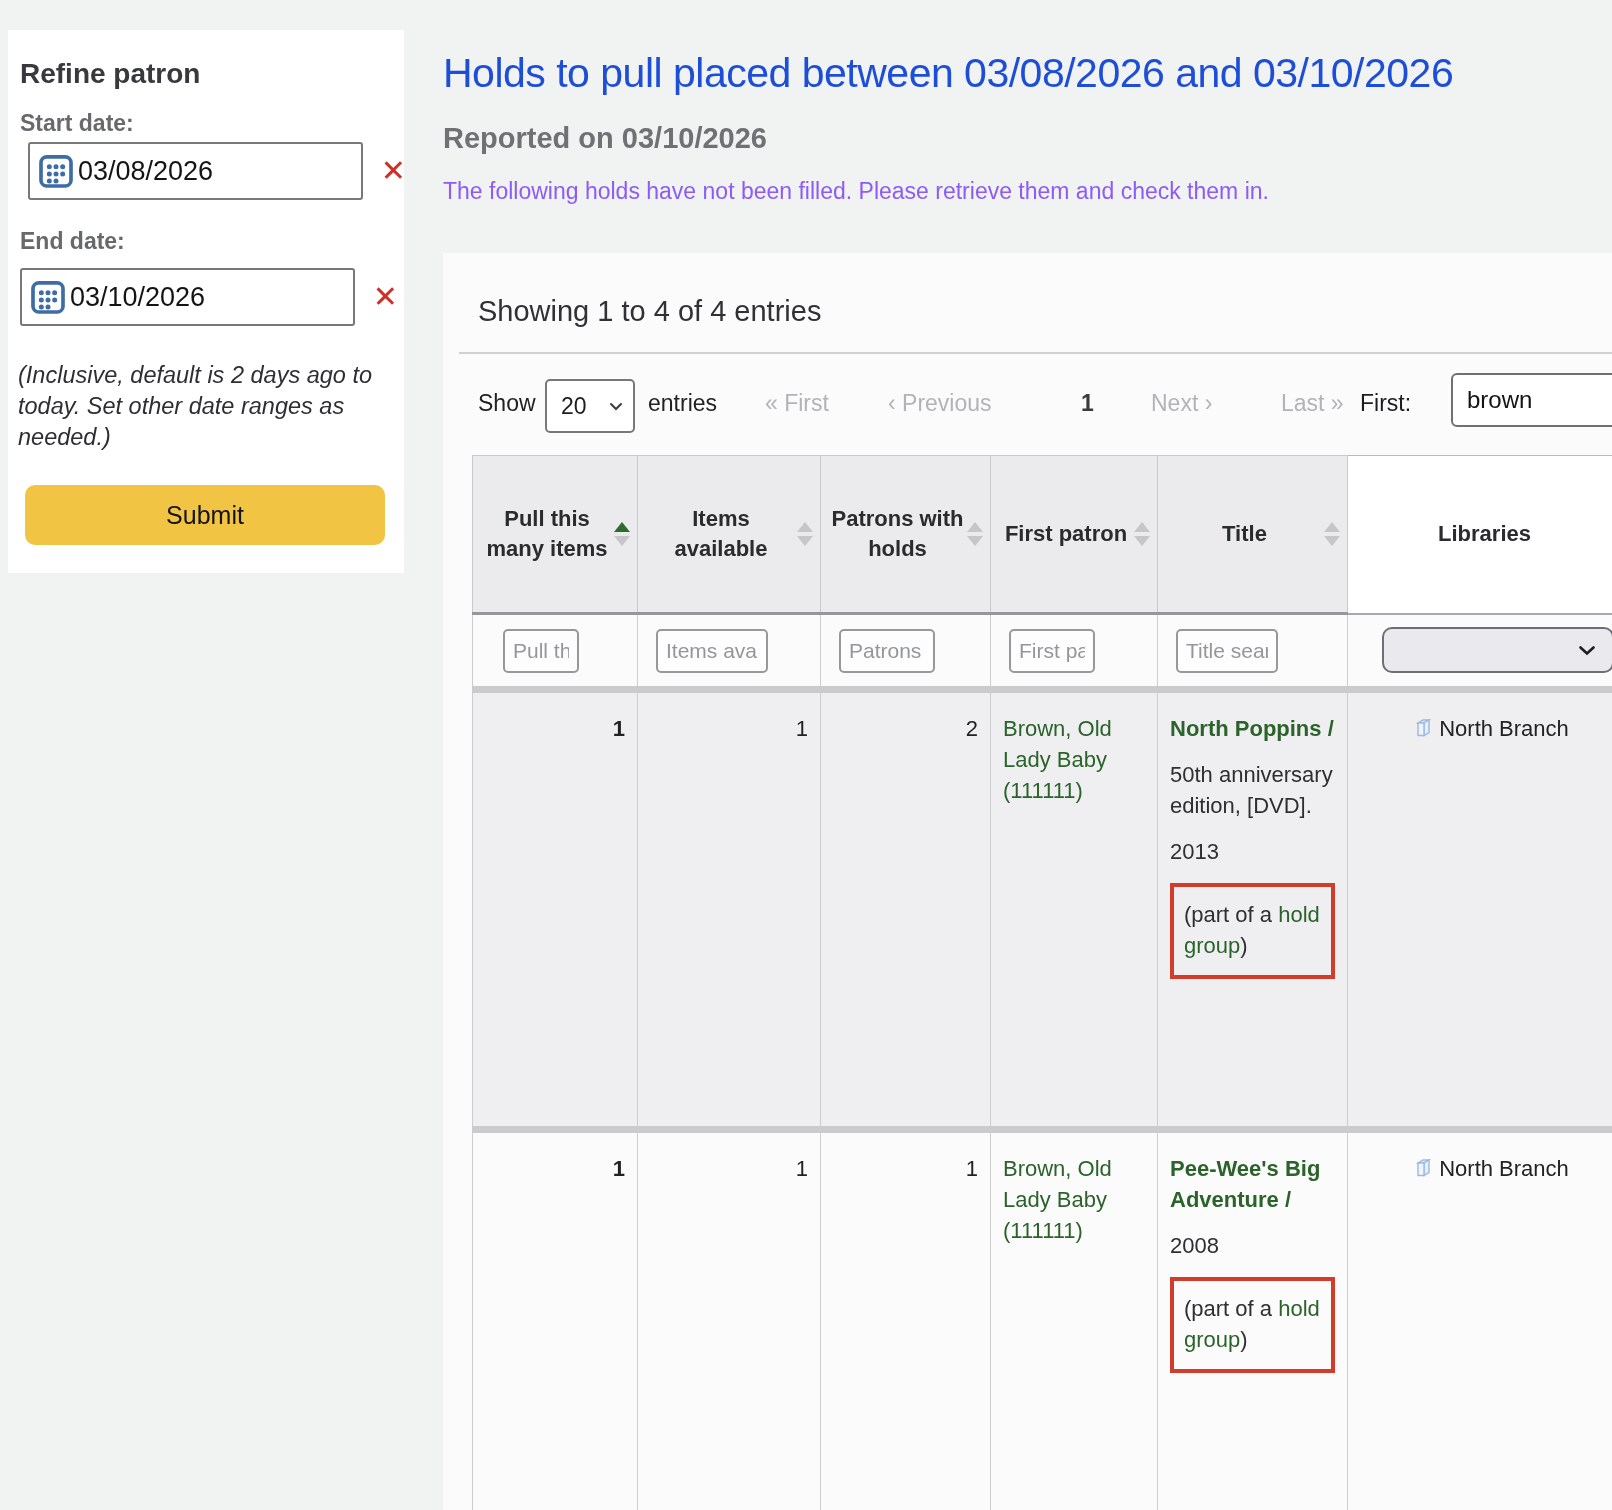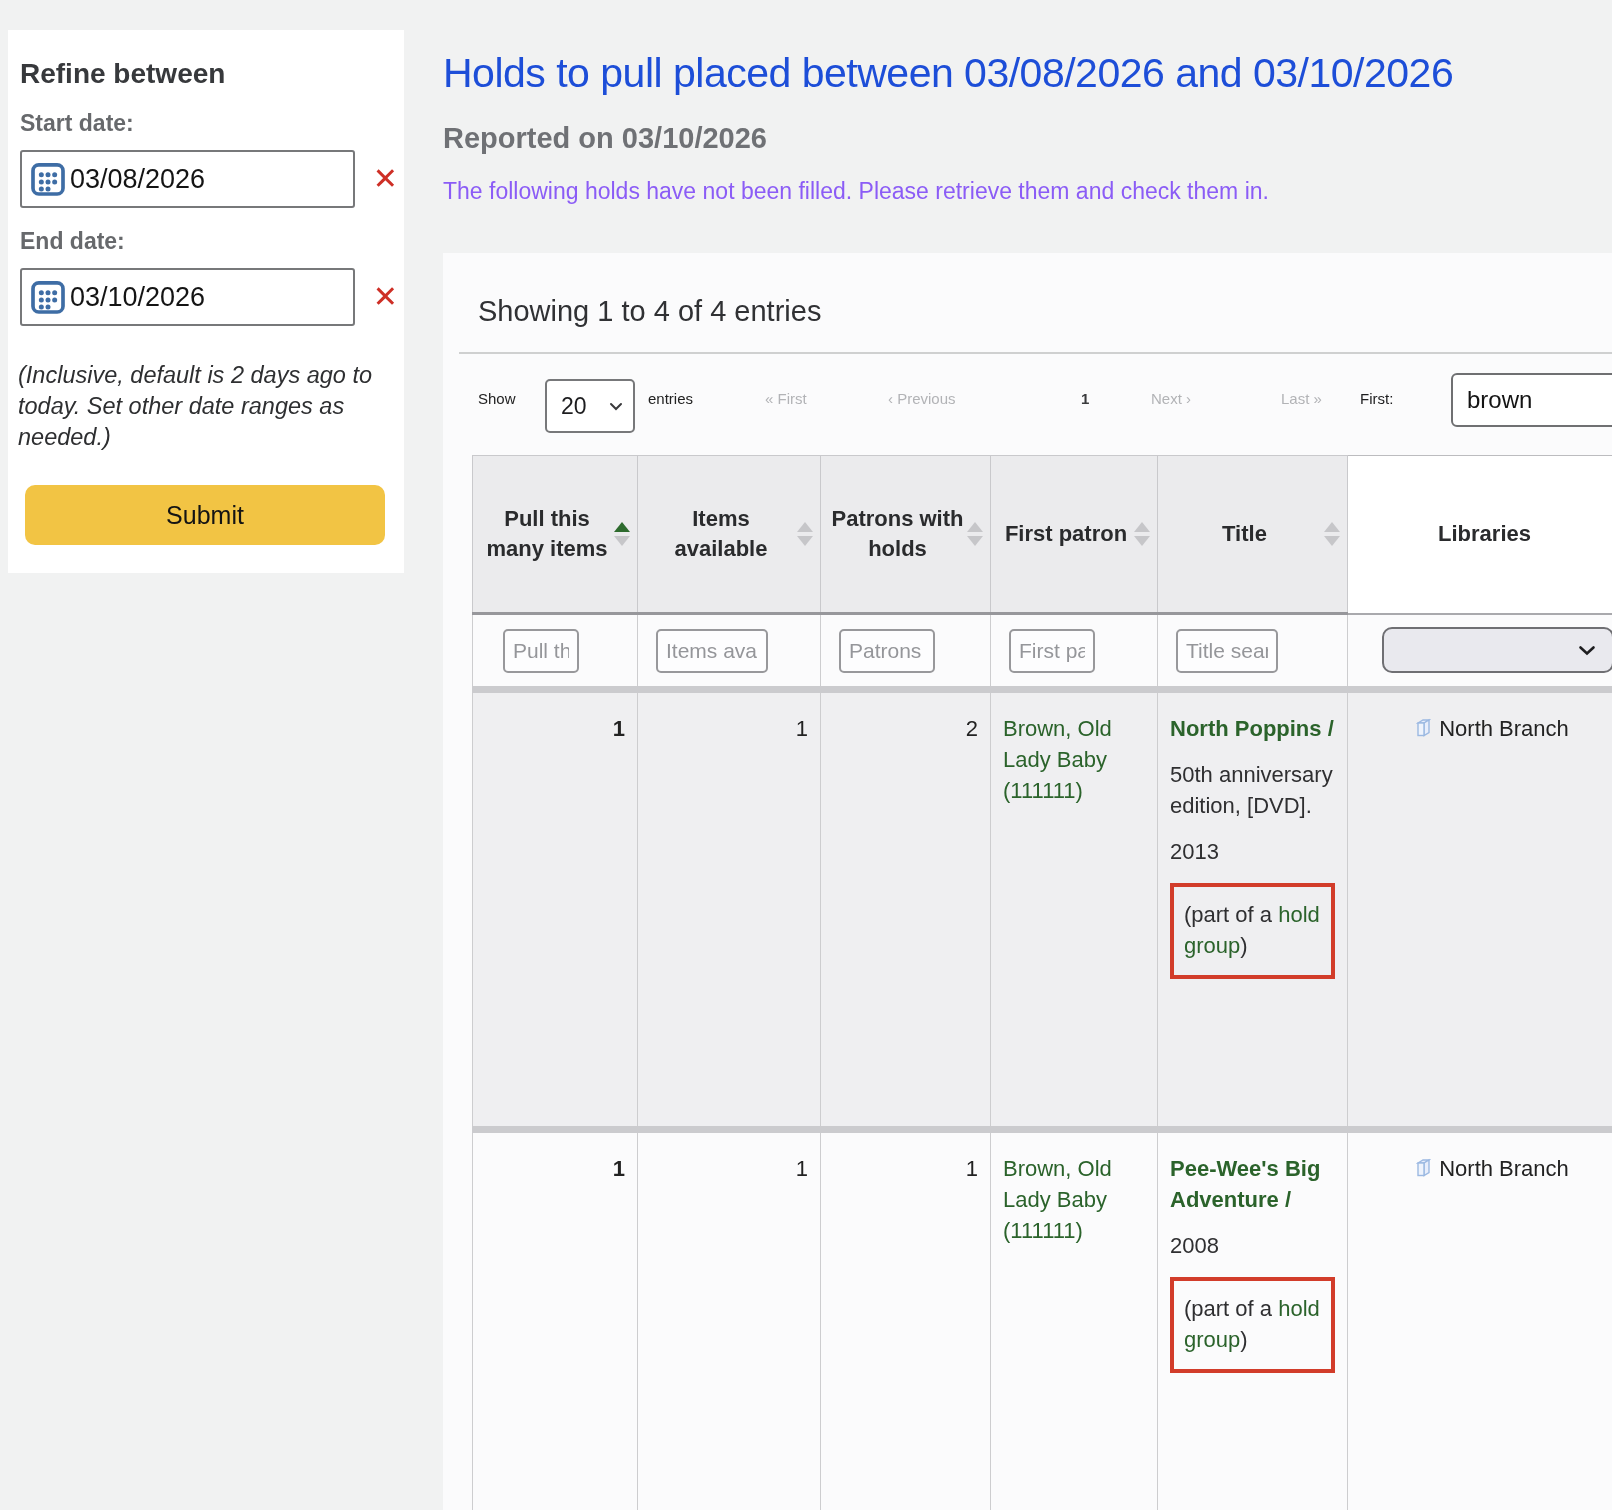--- a/index.html
+++ b/index.html
@@ -8,41 +8,41 @@
     background:#f1f2f2;
     font-family:"Liberation Sans","DejaVu Sans",sans-serif;
     color:#27282a;
   }
   
   .sidebar-card{position:absolute;left:8px;top:30px;width:396px;height:543px;background:#ffffff;}
   .sidebar-title{position:absolute;left:12px;top:28px;font-size:28px;font-weight:700;color:#37393c;margin:0;}
   .field-label{position:absolute;left:12px;font-size:23px;font-weight:700;color:#67696c;}
   .lbl-start{top:80px;} .lbl-end{top:198px;}
   .date-row{position:absolute;left:12px;width:378px;height:58px;display:flex;align-items:center;}
-  .row-start{top:120px;} .row-end{top:238px;}
+  .row-start{top:112px;margin-left:8px;} .row-end{top:238px;}
   .date-box{width:340px;height:58px;border:2px solid #77787a;border-radius:3px;background:#fff;
     display:flex;align-items:center;box-sizing:border-box;padding-left:6px;}
   .cal-icon{width:40px;height:40px;flex:0 0 40px;}
   .date-text{font-size:27px;color:#141414;margin-left:2px;}
   .clear-x{margin-left:18px;font-size:30px;font-weight:700;color:#ce2f26;cursor:pointer;line-height:1;}
   .side-note{position:absolute;left:10px;top:330px;width:376px;margin:0;
     font-style:italic;font-size:23.5px;line-height:31px;color:#2e2f31;}
   .submit-btn{position:absolute;left:17px;top:455px;width:360px;height:60px;
     background:#f2c444;border:none;border-radius:10px;font-size:25px;color:#141414;
     font-family:inherit;cursor:pointer;}
   
   .page-title{position:absolute;left:443px;top:50px;margin:0;font-size:41px;font-weight:400;
     color:#1d4ed8;letter-spacing:-0.5px;white-space:nowrap;}
   .reported{position:absolute;left:443px;top:122px;margin:0;font-size:29px;font-weight:700;color:#6f7175;}
   .page-desc{position:absolute;left:443px;top:178px;margin:0;font-size:23px;color:#8b5cf6;}
   
   .table-card{position:absolute;left:443px;top:253px;width:1240px;height:1310px;background:#fbfbfc;}
   .dt-info{position:absolute;left:35px;top:42px;font-size:29px;color:#303134;}
   .dt-divider{position:absolute;left:16px;top:99px;width:1224px;height:2px;background:#cfd0d0;}
-  .ctrl{position:absolute;font-size:15px;color:#222;white-space:nowrap;}
+  .ctrl{position:absolute;font-size:23px;color:#222;white-space:nowrap;}
   .show-label{left:35px;top:137px;}
   .length-select{position:absolute;left:102px;top:126px;width:90px;height:54px;background:#fff;
     border:2px solid #77787a;border-radius:5px;box-sizing:border-box;
     display:flex;align-items:center;justify-content:space-between;padding:0 10px 0 14px;
     font-size:23px;color:#1d1d1f;cursor:pointer;}
   .entries-label{left:205px;top:137px;}
   .pg{color:#b2b3b6;cursor:pointer;}
   .pg-first{left:322px;top:137px;text-align:right;} .pg-prev{left:445px;top:137px;}
   .pg-cur{left:638px;top:137px;color:#3a3b3d;font-weight:700;}
   .pg-next{left:708px;top:137px;} .pg-last{left:838px;top:137px;}
@@ -90,21 +90,21 @@
   .year{display:block;margin:0 0 8px;color:#2f2f31;}
   .hold-box{display:block;border:4px solid #d23c2a;margin-top:16px;padding:12px 6px 14px 10px;color:#2f2f31;}
   td.lib-col{text-align:center;padding-top:22px;}
   .lib-entry{display:inline-flex;align-items:flex-start;gap:8px;}
   .lib-icon{margin-top:4px;}
 </style>
 </head>
 <body>
 
 <aside class="sidebar-card">
-  <h2 class="sidebar-title">Refine between</h2>
+  <h2 class="sidebar-title">Refine patron</h2>
 
   <span class="field-label lbl-start">Start date:</span>
   <div class="date-row row-start">
     <div class="date-box">
       <svg class="cal-icon" viewBox="0 0 24 24">
         <rect x="3" y="3.5" width="18" height="17.5" rx="3.5" fill="#fff" stroke="#3e6da5" stroke-width="2.2"></rect>
         <circle cx="8" cy="9.5" r="1.5" fill="#3e6da5"></circle>
           <circle cx="12" cy="9.5" r="1.5" fill="#3e6da5"></circle>
           <circle cx="16" cy="9.5" r="1.5" fill="#3e6da5"></circle>
         <circle cx="8" cy="13.8" r="1.5" fill="#3e6da5"></circle>

